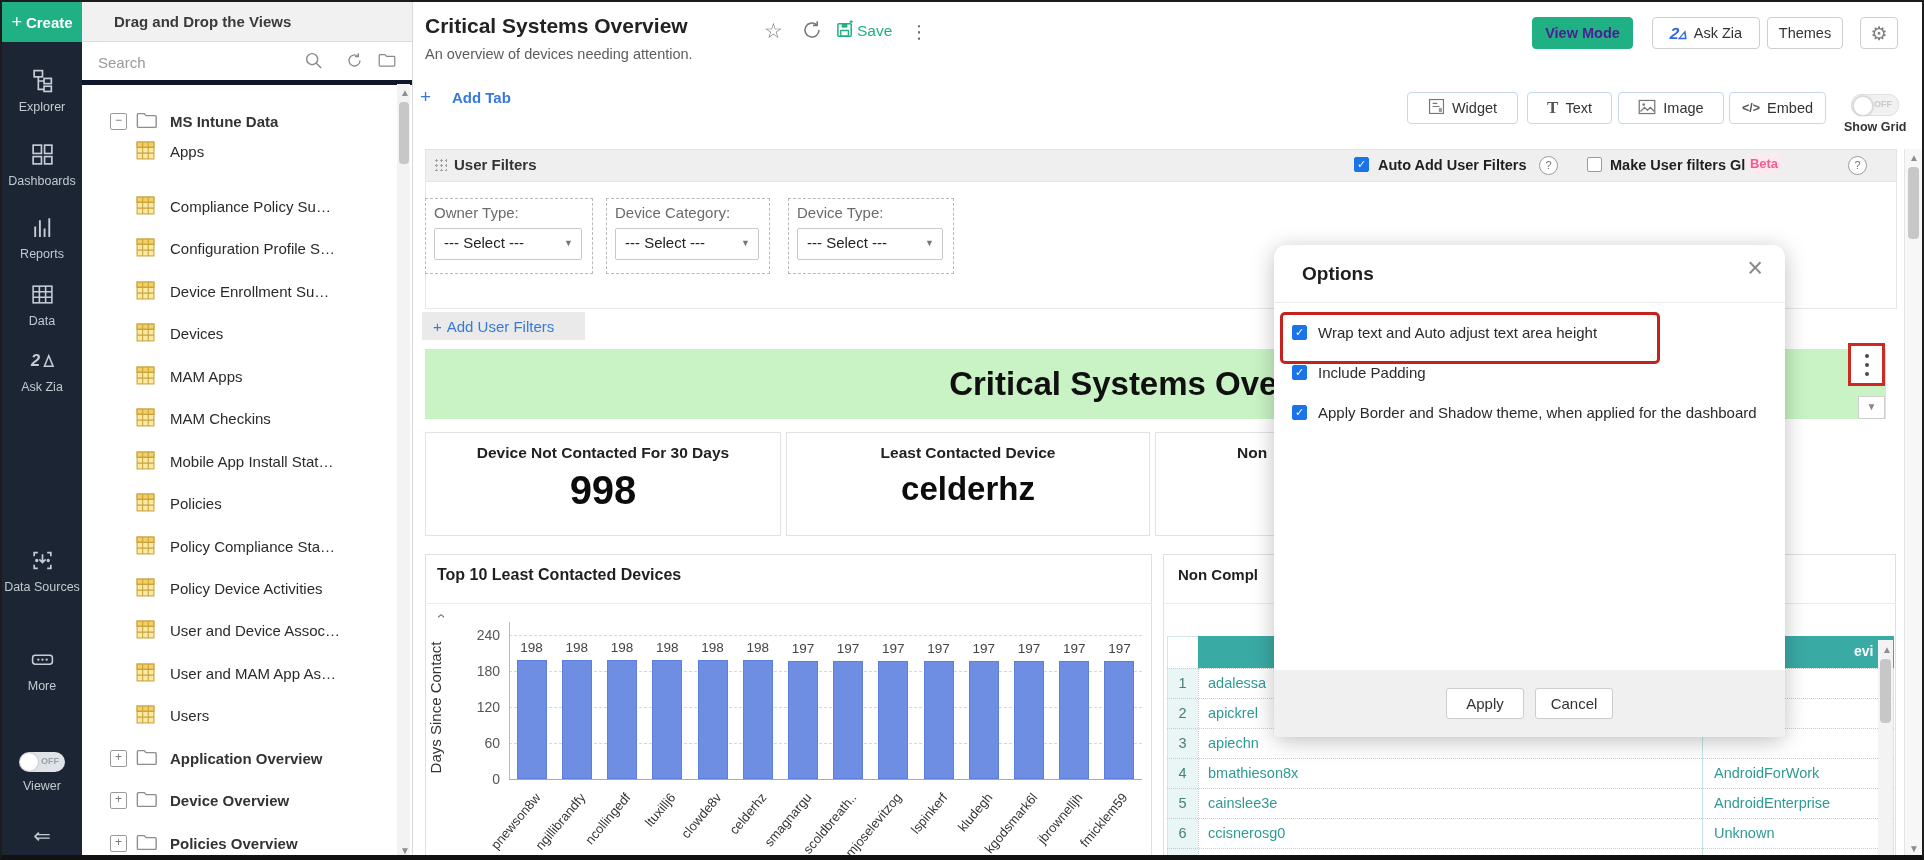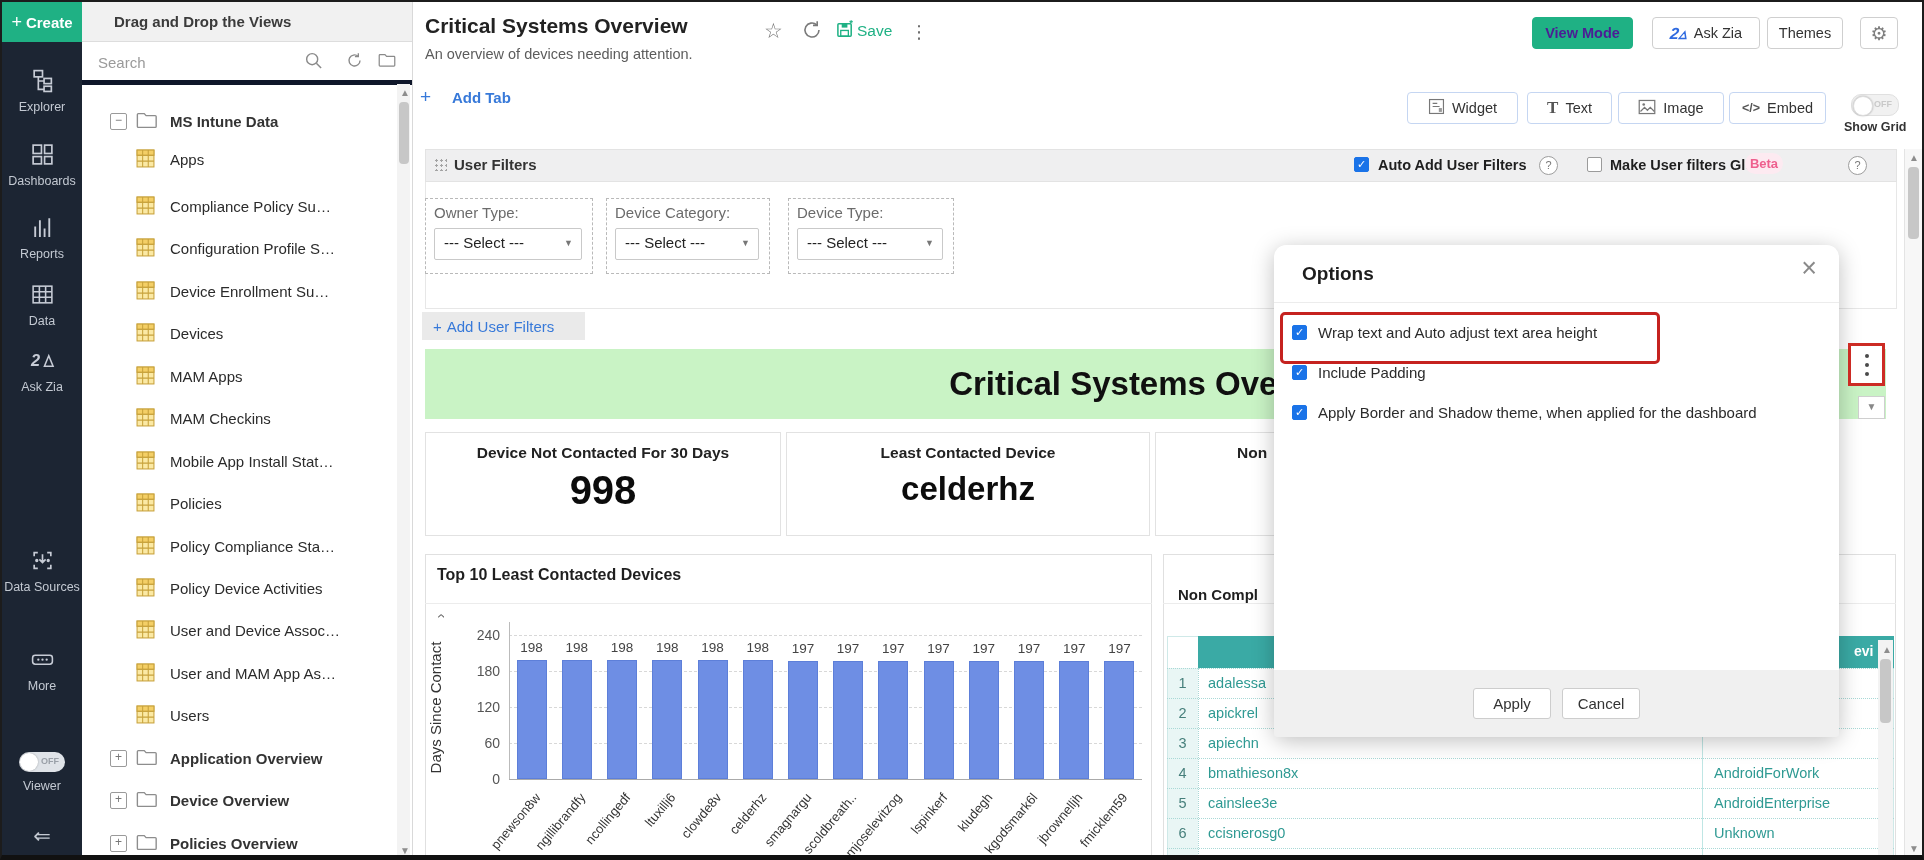--- a/index.html
+++ b/index.html
@@ -78,21 +78,21 @@
   .ytick{position:absolute;width:42px;left:456px;text-align:right;font-size:14px;color:#555;}
   .bar{position:absolute;width:30px;background:#6e8ee4;border:1px solid #5d7fd9;box-sizing:border-box;}
   .bar-val{position:absolute;width:46px;text-align:center;font-size:13.5px;color:#444;}
   .xlab{position:absolute;width:132px;text-align:right;font-size:13px;color:#333;transform:rotate(-50deg);transform-origin:100% 0;white-space:nowrap;}
   
   .trow-num{position:absolute;left:1165px;width:31px;text-align:center;font-size:14.5px;color:#467f7b;}
   .trow-name{position:absolute;left:1206px;font-size:14.5px;color:#2f9a93;white-space:nowrap;}
   .trow-dev{position:absolute;left:1712px;font-size:14.5px;color:#2f9a93;white-space:nowrap;}
   .trow-sep{position:absolute;left:1165px;width:727px;border-top:1px dotted #a9d9d6;}
   
-  #dialog{position:absolute;left:1272px;top:243px;width:565px;height:492px;background:#fff;border-radius:12px;
+  #dialog{position:absolute;left:1272px;top:243px;width:511px;height:492px;background:#fff;border-radius:12px;
       box-shadow:0 4px 22px rgba(0,0,0,.25);z-index:10;}
   #dialog-title{position:absolute;left:28px;top:18px;font-size:19px;font-weight:700;color:#1d1d1d;}
   #dialog-close{position:absolute;right:22px;top:8px;font-size:27px;color:#8a8a8a;font-weight:300;cursor:pointer;}
   #dialog-sep{position:absolute;left:0;top:57px;width:100%;border-top:1px solid #ececec;}
   .dopt{position:absolute;left:0;width:100%;height:24px;}
   .dopt .cb{left:18px;top:2px;}
   .dopt .dlb{position:absolute;left:44px;top:1px;font-size:15px;color:#2b2b2b;white-space:nowrap;}
   #red-box{position:absolute;left:6px;top:67px;width:374px;height:46px;border:3px solid #c5221f;border-radius:5px;z-index:2;pointer-events:none;}
   #dialog-footer{position:absolute;left:0;bottom:0;width:100%;height:67px;background:#f0f0f0;border-radius:0 0 3px 3px;
       display:flex;align-items:center;justify-content:center;gap:11px;}
@@ -146,21 +146,21 @@
       </span>
     </div>
     <div id="tree">
         <div class="tree-row folder" style="top:103px">
       <span class="expander">−</span>
       <span class="t-ic"><svg width="22" height="18" viewBox="0 0 24 19">
               <path d="M1.5 3.5c0-.6.4-1 1-1h6.5l2 2.2h10c.6 0 1 .4 1 1v10.8c0 .6-.4 1-1 1h-18.5c-.6 0-1-.4-1-1z" fill="none" stroke="#8d8d8d" stroke-width="1.5"></path>
             </svg></span>
       <span class="t-lb">MS Intune Data</span>
         </div>
-        <div class="tree-row " style="top:141px">
+        <div class="tree-row " style="top:133px">
 
       <span class="t-ic"><svg width="19" height="19" viewBox="0 0 18 18">
               <rect x="1" y="1" width="16" height="16" fill="#fbe9a4" stroke="#c8a23c"></rect>
               <rect x="1" y="1" width="16" height="5" fill="#f4cf66" stroke="#c8a23c"></rect>
               <path d="M1 6h16M1 11.5h16M6.3 1v16M11.6 1v16" stroke="#c8a23c" stroke-width="1" fill="none"></path>
             </svg></span>
       <span class="t-lb">Apps</span>
         </div>
         <div class="tree-row " style="top:188px">
 
@@ -466,21 +466,21 @@
     <div class="xlab" style="left:895.0px;top:788px;">kgodsmark6l</div>
       <div class="bar" style="left:1057.2px;top:658.8px;height:118.2px;background:#6e8ee4"></div>
     <div class="bar-val" style="left:1049.2px;top:638.8px;">197</div>
     <div class="xlab" style="left:940.2px;top:788px;">jbrownelljh</div>
       <div class="bar" style="left:1102.4px;top:658.8px;height:118.2px;background:#6e8ee4"></div>
     <div class="bar-val" style="left:1094.4px;top:638.8px;">197</div>
     <div class="xlab" style="left:985.4px;top:788px;">fmicklem59</div>
     </div>
 
   <div class="card" style="left:1161px;width:733px;height:306px;"></div>
-  <div class="card-title" style="left:1176px;top:564px;font-size:15px;margin-top:20px;">Non Compl</div>
+  <div class="card-title" style="left:1176px;top:564px;font-size:15px;">Non Compl</div>
   <div class="abs" style="left:1161px;top:601px;width:733px;border-top:1px solid #ececec;"></div>
   <div id="table-area">
       <div class="abs" style="left:1165px;top:634px;width:727px;height:222px;border:1px solid #cfe9e8;box-sizing:border-box;"></div>
   <div class="abs" style="left:1166px;top:666px;width:30px;height:190px;background:#e9f6f5;"></div>
   <div class="abs" style="left:1196px;top:634px;width:696px;height:32px;background:#3aaaa5;"></div>
   <div class="abs" style="left:1852px;top:641px;color:#fff;font-weight:700;font-size:14px;">evi</div>
   <div class="abs" style="left:1196px;top:666px;height:190px;border-left:1px dotted #a9d9d6;"></div>
   <div class="abs" style="left:1700px;top:666px;height:190px;border-left:1px solid #bfe6e4;"></div>
       <div class="trow-sep" style="top:666px"></div>
     <div class="trow-num" style="top:673px">1</div>

